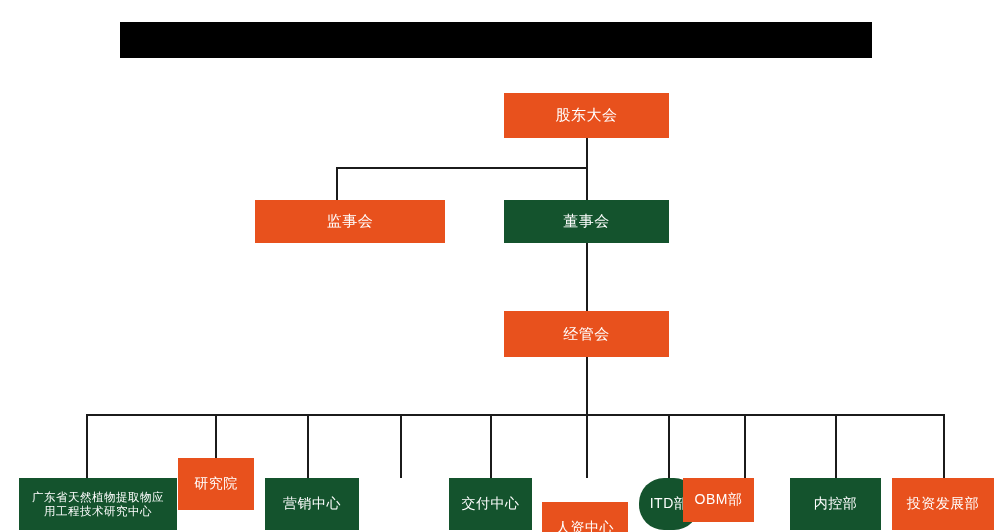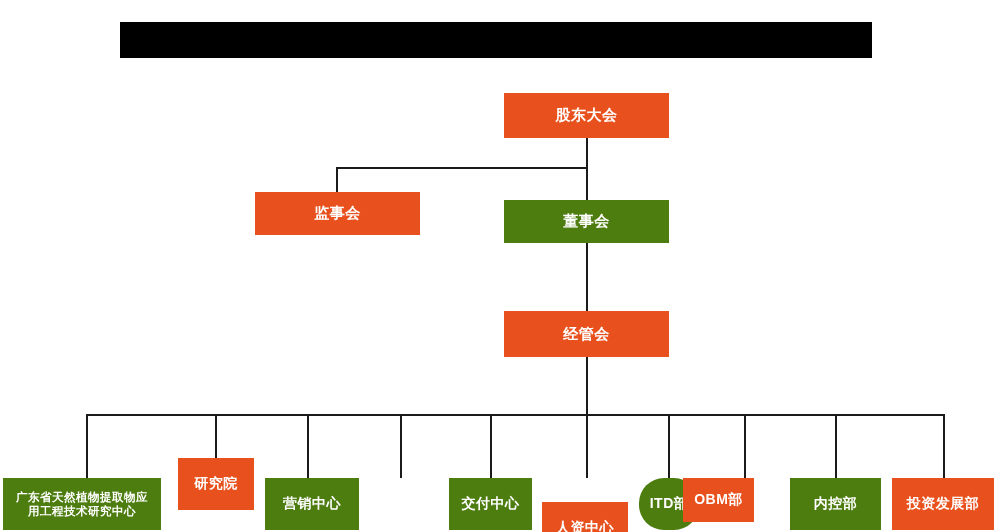--- a/index.html
+++ b/index.html
@@ -22,27 +22,27 @@
     background: #000000;
   }
   .node {
     position: absolute;
     box-sizing: border-box;
     display: flex;
     align-items: center;
     justify-content: center;
     text-align: center;
     color: #ffffff;
-    font-weight: bold;
+    font-weight: normal;
     line-height: 1.25;
     letter-spacing: 0.5px;
     user-select: none;
   }
   .node.dark   { background: #E8511D; }
-  .node.light  { background: #4d7c0f; }
+  .node.light  { background: #14532d; }
   .node .node-label {
     display: block;
     width: 100%;
     padding: 0 4px;
     box-sizing: border-box;
     white-space: pre-line;
   }
   .size-lg  { font-size: 15px; }
   .size-md  { font-size: 14px; }
   .size-xs  { font-size: 11.5px; }
@@ -82,33 +82,33 @@
   <div class="connector v" style="left:586px; top:414px; height:64px;"></div>
   <div class="connector v" style="left:668px; top:414px; height:64px;"></div>
   <div class="connector v" style="left:744px; top:414px; height:64px;"></div>
   <div class="connector v" style="left:835px; top:414px; height:64px;"></div>
   <div class="connector v" style="left:943px; top:414px; height:64px;"></div>
 
   <div class="node dark size-lg" style="left:504px; top:93px; width:165px; height:45px;">
     <span class="node-label">股东大会</span>
   </div>
 
-  <div class="node dark size-lg" style="left:255px; top:192px; width:165px; height:43px;">
+  <div class="node dark size-lg" style="left:255px; top:200px; width:190px; height:43px;">
     <span class="node-label">监事会</span>
   </div>
 
   <div class="node light size-lg" style="left:504px; top:200px; width:165px; height:43px;">
     <span class="node-label">董事会</span>
   </div>
 
   <div class="node dark size-lg" style="left:504px; top:311px; width:165px; height:46px;">
     <span class="node-label">经管会</span>
   </div>
 
-  <div class="node light size-xs" style="left:3px; top:478px; width:158px; height:52px;">
+  <div class="node light size-xs" style="left:19px; top:478px; width:158px; height:52px;">
     <span class="node-label">广东省天然植物提取物应
 用工程技术研究中心</span>
   </div>
 
   <div class="node dark size-md" style="left:178px; top:458px; width:76px; height:52px;">
     <span class="node-label">研究院</span>
   </div>
 
   <div class="node light size-md" style="left:265px; top:478px; width:94px; height:52px;">
     <span class="node-label">营销中心</span>

